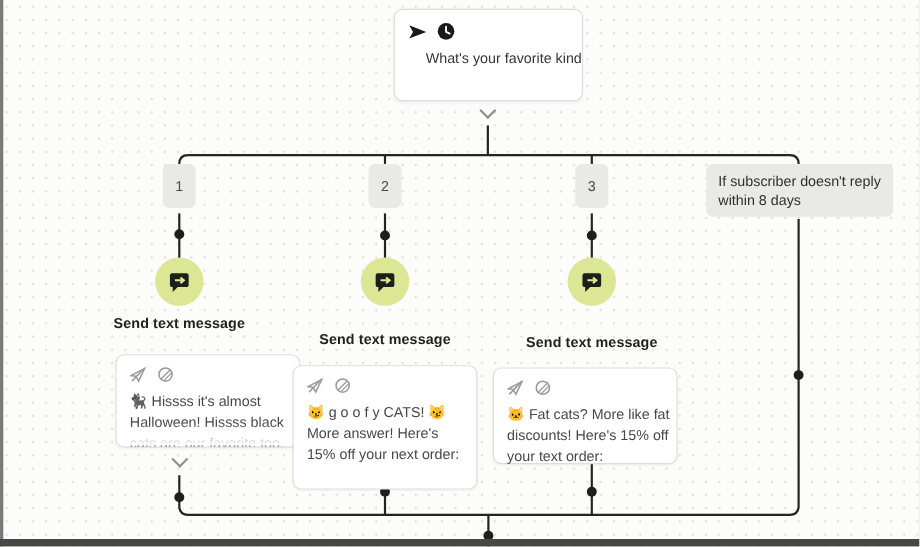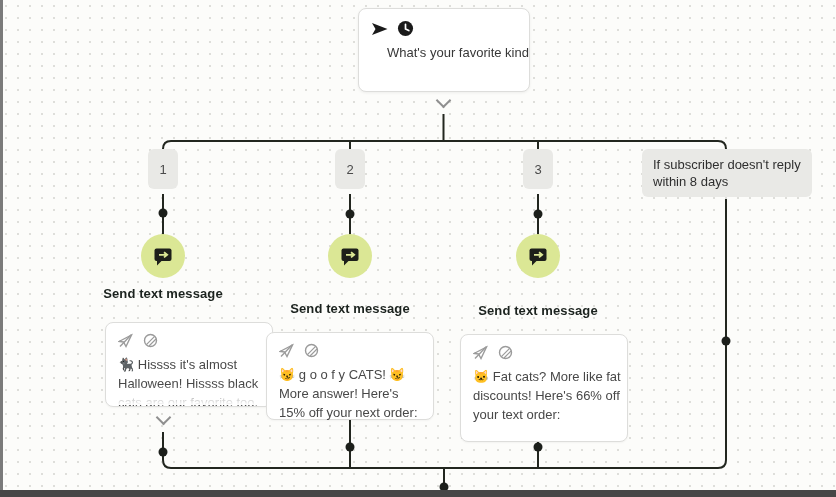--- a/index.html
+++ b/index.html
@@ -44,22 +44,22 @@
 
   
   .step-title{width:168px;text-align:center;font-weight:700;font-size:13px;color:#1b221e;
     letter-spacing:.1px;white-space:nowrap;}
   .st1{left:79px;top:286px;} .st2{left:266px;top:301px;} .st3{left:454px;top:303px;}
 
   
   .msg-card{width:168px;background:#fff;border:1px solid #dddddb;border-radius:8px;
     box-sizing:border-box;padding:10px 12px;box-shadow:0 1px 2px rgba(0,0,0,.04);}
   .mc1{left:79px;top:322px;height:85px;overflow:hidden;margin-left:26px;}
-  .mc2{left:266px;top:332px;height:88px;}
-  .mc3{left:460px;top:334px;height:108px;}
+  .mc2{left:266px;top:332px;height:113px;}
+  .mc3{left:448px;top:334px;height:88px;}
   .card-icons{display:flex;gap:10px;margin-bottom:7px;align-items:center;}
   .msg-text{font-size:13px;line-height:19px;color:#484848;}
   .msg-text div{white-space:nowrap;}
   .fade{position:absolute;left:1px;right:1px;bottom:1px;height:20px;
     background:linear-gradient(rgba(255,255,255,0),#ffffff);border-radius:0 0 8px 8px;}
 
   
   .left-strip{left:0;top:0;width:3px;height:497px;background:#7a7a7a;}
   .bottom-bar{left:0;top:490px;width:836px;height:7px;background:#474747;}
 </style>
@@ -189,21 +189,21 @@
         <path d="M1 8.5 L13.5 2 L8 13.5 L5.5 9 Z" fill="none" stroke="#9b9b9b" stroke-width="1.4"></path>
         <path d="M2 13.5 L13.5 1.5" stroke="#9b9b9b" stroke-width="1.4"></path>
       </svg>
       <svg width="15" height="15" viewBox="0 0 15 15">
         <circle cx="7.5" cy="7.5" r="6" fill="none" stroke="#9b9b9b" stroke-width="1.4"></circle>
         <path d="M3.4 11.6 L11.6 3.4 M6 13 L13 6" stroke="#9b9b9b" stroke-width="1.2"></path>
       </svg>
     </div>
     <div class="msg-text">
       <div>🐱 Fat cats? More like fat</div>
-      <div>discounts! Here's 66% off</div>
+      <div>discounts! Here's 15% off</div>
       <div>your text order:</div>
     </div>
   </div>
 
   <div class="abs z2 left-strip"></div>
   <div class="abs z2 bottom-bar"></div>
 
 </div>
 
 </body></html>

